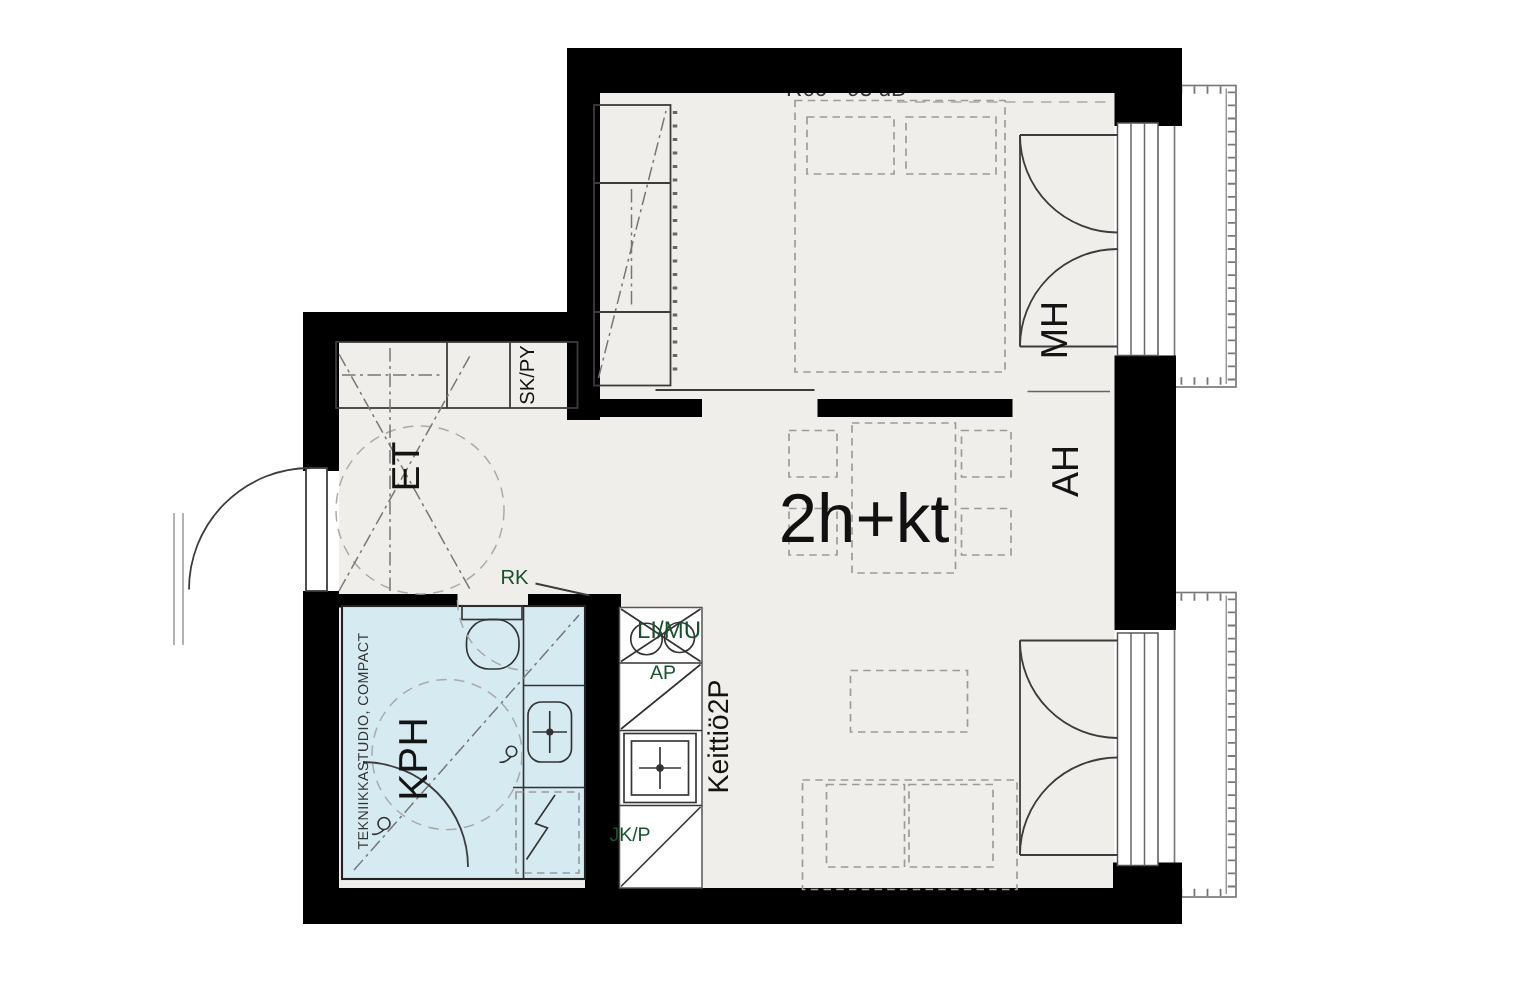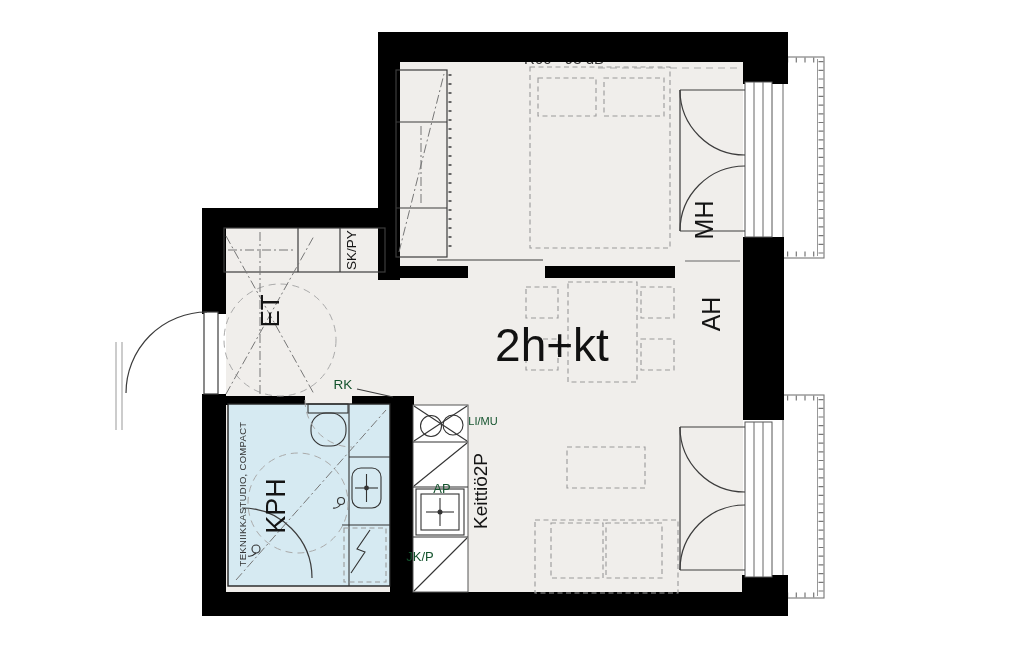--- a/index.html
+++ b/index.html
@@ -27,21 +27,21 @@
   .ticksm{stroke:#666;stroke-width:3;fill:none;stroke-dasharray:2 7;}
   .fix{stroke:#333;stroke-width:1.1;fill:none;}
   .fixfill{fill:#333;stroke:none;}
   .soundtext{font:15px "Liberation Sans",sans-serif;fill:#333;}
   
   .lbl{position:absolute;color:#14532d;white-space:nowrap;line-height:1;
        transform:translate(-50%,-50%);}
   .vlbl{position:absolute;color:#141414;white-space:nowrap;line-height:1;
        transform:translate(-50%,-50%) rotate(-90deg);}
   .s9{font-size:9.5px;color:#333;letter-spacing:.3px;}
-  .s11{font-size:11px;margin-left:37px;}
+  .s11{font-size:16px;}
   .s13{font-size:13px;}
   .s14{font-size:13.5px;}
   .s19{font-size:19px;}
   .s25{font-size:25px;}
   .s26{font-size:26px;}
   .s27{font-size:27px;}
   .s46{font-size:46px;color:#111;}
   .s46 sup{font-size:62%;position:relative;top:-0.32em;}
 </style>
 </head>
@@ -205,26 +205,26 @@
     <rect class="dashf" x="526" y="339" width="32" height="31"></rect>
     <rect class="dashf" x="641" y="287" width="33" height="31"></rect>
     <rect class="dashf" x="641" y="339" width="33" height="31"></rect>
     <rect class="dashf" x="567" y="447" width="78" height="41"></rect>
     <rect class="dashf" x="535" y="520" width="143" height="73"></rect>
     <rect class="dashf" x="551" y="523" width="52" height="55"></rect>
     <rect class="dashf" x="606" y="523" width="56" height="55"></rect>
   </g>
 </svg>
 
-  <div class="lbl s46" style="left:552px;top:345px">2h+kt</div>
+  <div class="lbl s46" style="left:576px;top:345px">2h+kt</div>
 
   <div class="vlbl s25" style="left:704px;top:220px">MH</div>
   <div class="vlbl s25" style="left:711px;top:314px">AH</div>
   <div class="vlbl s26" style="left:270px;top:311px">ET</div>
   <div class="vlbl s27" style="left:276px;top:506px">KPH</div>
   <div class="vlbl s14" style="left:352px;top:250px">SK/PY</div>
   <div class="vlbl s19" style="left:480px;top:491px">Keittiö2P</div>
   <div class="vlbl s9" style="left:243px;top:494px">TEKNIIKKASTUDIO, COMPACT</div>
   <div class="lbl s14" style="left:343px;top:385px">RK</div>
   <div class="lbl s11" style="left:446px;top:421px">LI/MU</div>
-  <div class="lbl s13" style="left:442px;top:488px">AP</div>
+  <div class="lbl s13" style="left:442px;top:448px">AP</div>
   <div class="lbl s13" style="left:420px;top:556px">JK/P</div>
 </div>
 
 </body></html>

